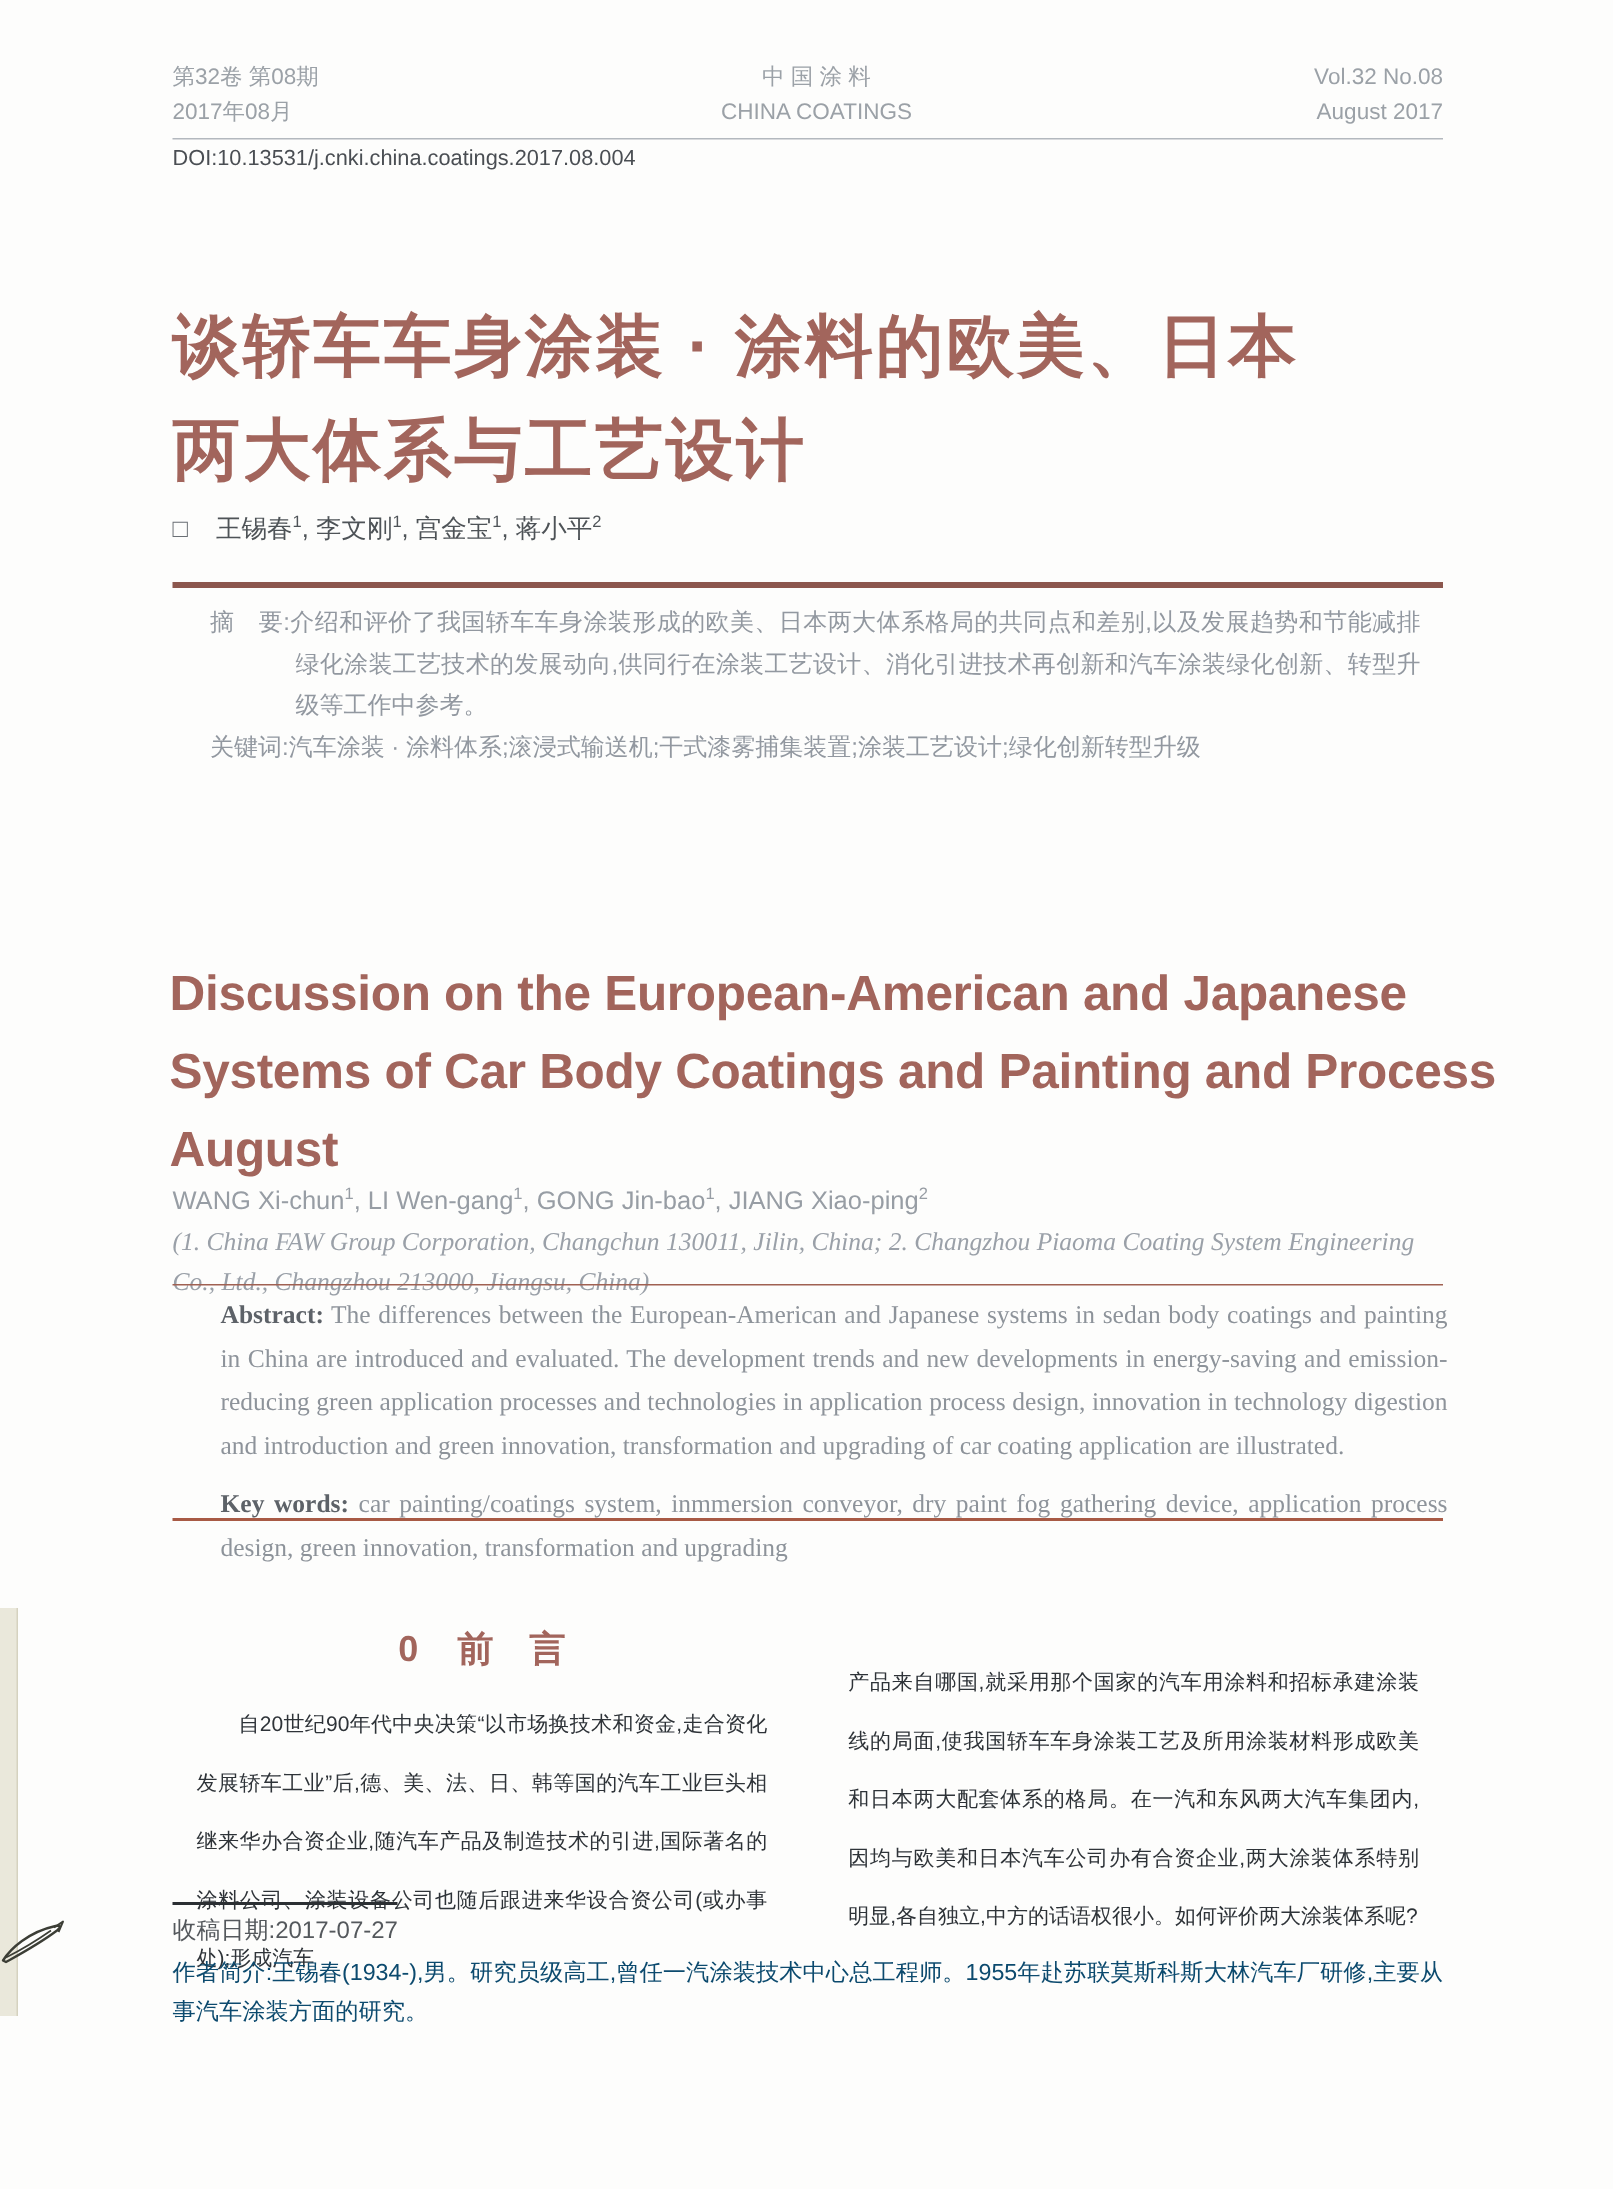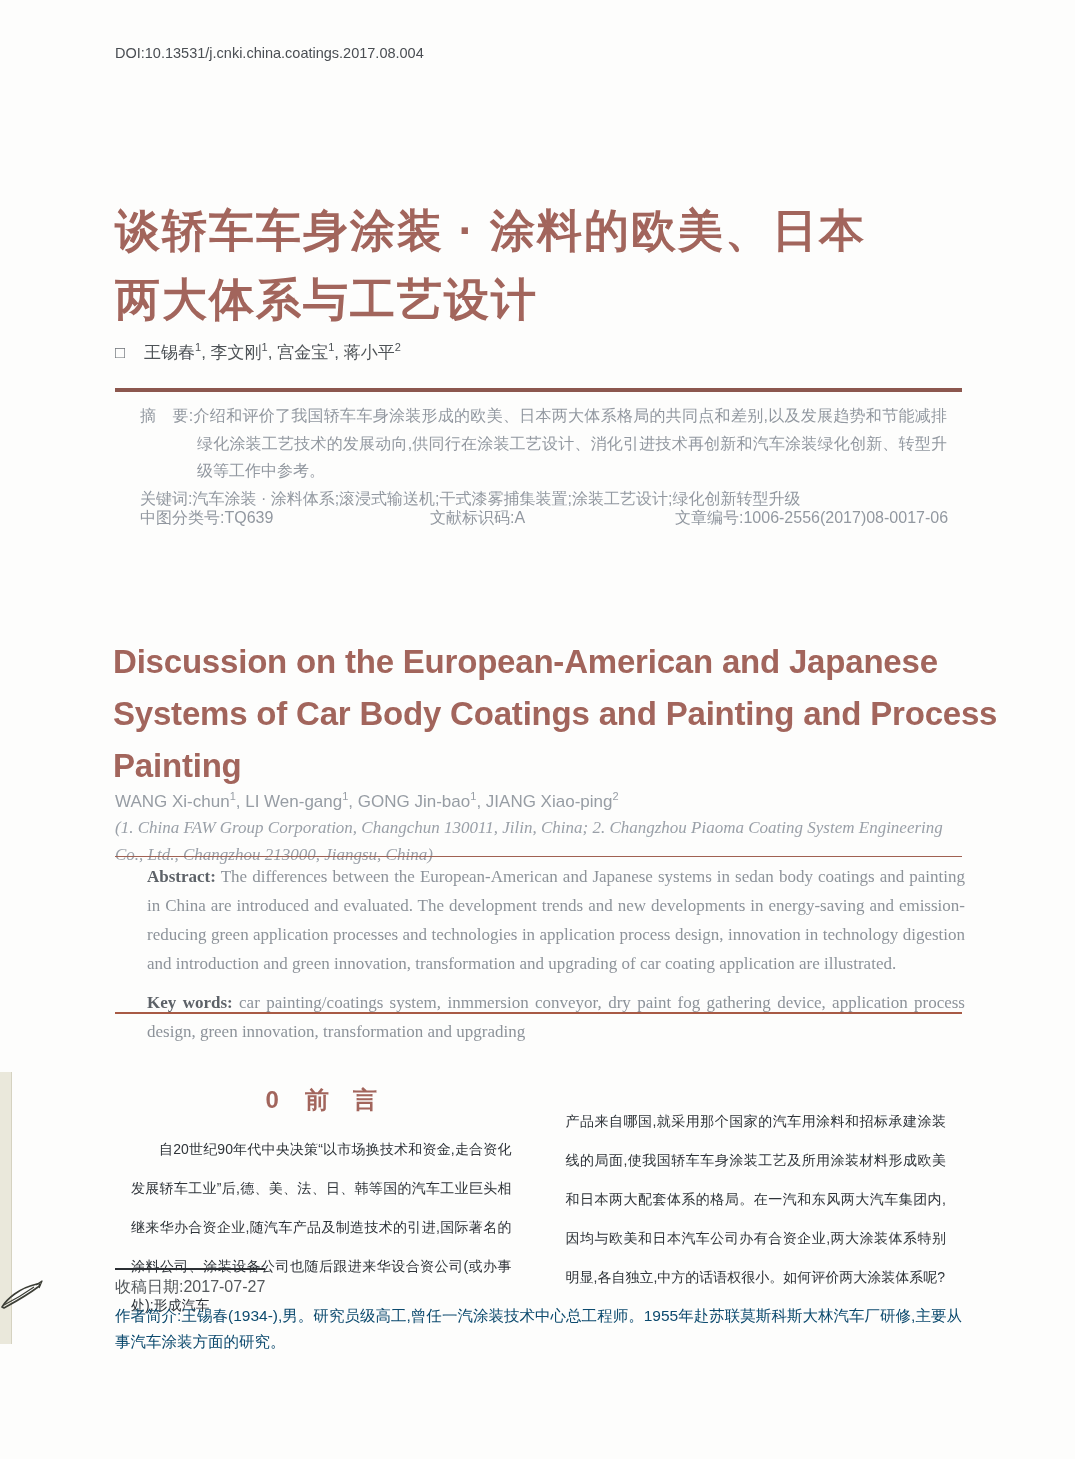--- a/index.html
+++ b/index.html
@@ -74,20 +74,34 @@
   .spine-strip{position:absolute;left:0;top:1072px;width:11px;height:272px;
     background:#eae8db;border-right:1px solid #d5d2c0;}
   .quill{position:absolute;left:0;top:1276px;width:44px;height:40px;}
 </style>
 </head>
 <body>
 
 <div class="page">
 
   <div class="header">
+    <div class="header-row">
+      <div class="header-cell">
+        <div>第32卷 第08期</div>
+        <div>2017年08月</div>
+      </div>
+      <div class="header-cell center">
+        <div>中 国 涂 料</div>
+        <div>CHINA COATINGS</div>
+      </div>
+      <div class="header-cell right">
+        <div>Vol.32 No.08</div>
+        <div>August 2017</div>
+      </div>
+    </div>
     <div class="doi">DOI:10.13531/j.cnki.china.coatings.2017.08.004</div>
   </div>
 
   <div class="cn-title">
     <div>谈轿车车身涂装 · 涂料的欧美、日本</div>
     <div>两大体系与工艺设计</div>
   </div>
 
   <div class="cn-authors">
     <span class="marker">□</span>
@@ -96,30 +110,25 @@
     <span><span>宫金宝</span><sup>1</sup><span>,</span></span>
     <span><span>蒋小平</span><sup>2</sup><span></span></span>
   </div>
 
   <div class="rule-thick"></div>
 
   <div class="cn-meta">
     <p class="hang"><span>摘　要:</span><span>介绍和评价了我国轿车车身涂装形成的欧美、日本两大体系格局的共同点和差别,以及发展趋势和节能减排绿化涂装工艺技术的发展动向,供同行在涂装工艺设计、消化引进技术再创新和汽车涂装绿化创新、转型升级等工作中参考。</span></p>
     <p class="hang cn-keywords"><span>关键词:</span><span>汽车涂装 · 涂料体系;滚浸式输送机;干式漆雾捕集装置;涂装工艺设计;绿化创新转型升级</span></p>
   </div>
-  <div class="cn-class">
-    <span class="clc">中图分类号:TQ639</span>
-    <span class="doccode">文献标识码:A</span>
-    <span class="artid">文章编号:1006-2556(2017)08-0017-06</span>
-  </div>
 
   <div class="en-title">
     <div>Discussion on the European-American and Japanese</div>
     <div>Systems of Car Body Coatings and Painting and Process</div>
-    <div>Painting</div>
+    <div>August</div>
   </div>
 
   <div class="en-authors">
     <span><span>WANG Xi-chun</span><sup>1</sup><span>, </span></span>
     <span><span>LI Wen-gang</span><sup>1</sup><span>, </span></span>
     <span><span>GONG Jin-bao</span><sup>1</sup><span>, </span></span>
     <span><span>JIANG Xiao-ping</span><sup>2</sup><span></span></span>
   </div>
   <div class="en-affil">(1. China FAW Group Corporation, Changchun 130011, Jilin, China; 2. Changzhou Piaoma Coating System Engineering Co., Ltd., Changzhou 213000, Jiangsu, China)</div>
   <div class="rule-thin1"></div>

